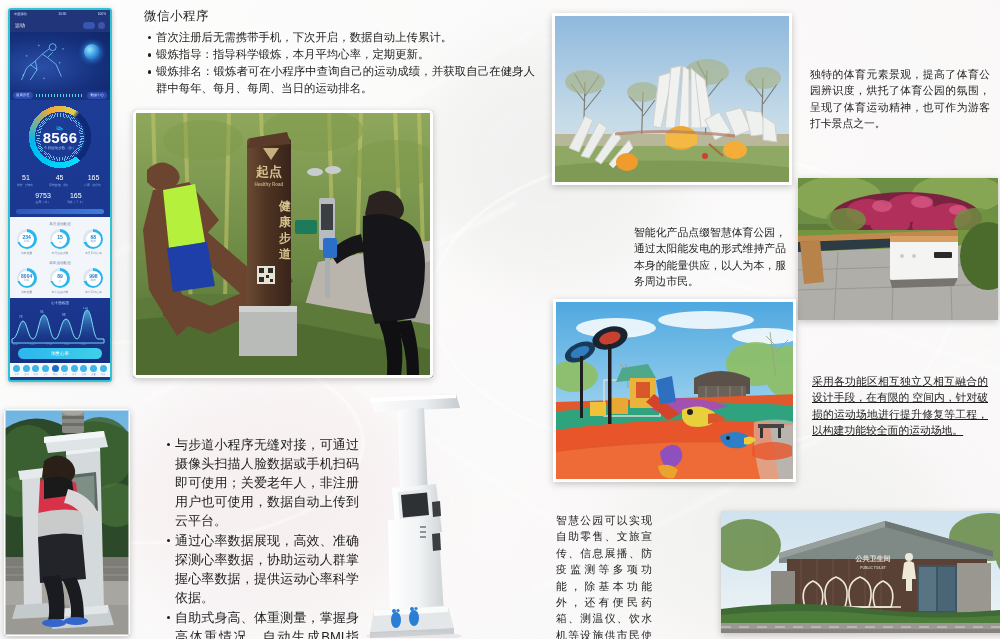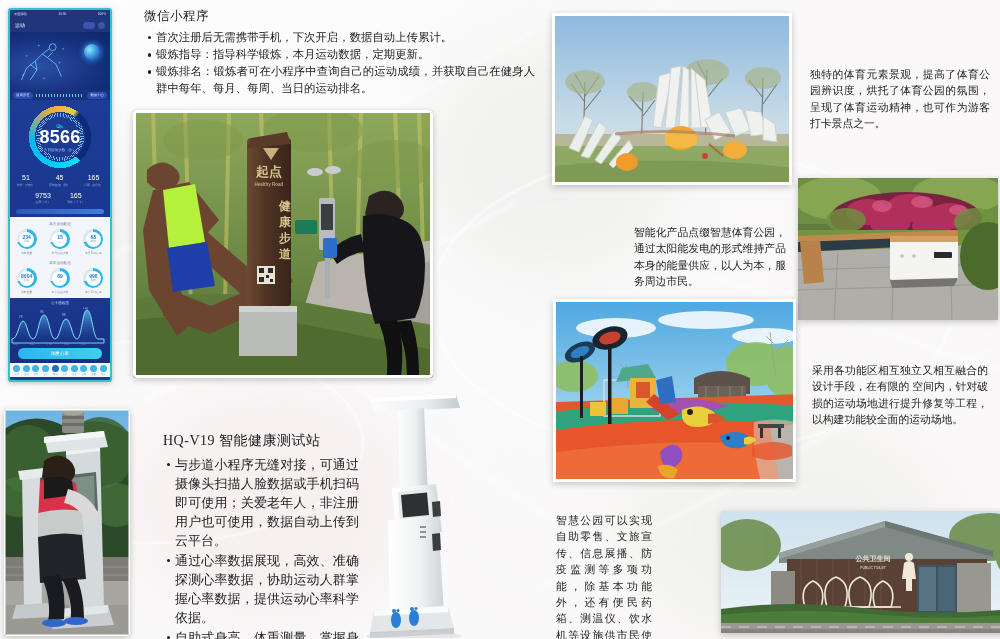--- a/index.html
+++ b/index.html
@@ -47,21 +47,21 @@
   .gauge .ring{position:absolute;inset:0;border-radius:50%;
     background:conic-gradient(from 140deg,#00e0ff 0deg,#00b6f0 120deg,#f0a93c 200deg,#e0d04a 250deg,#0c2a77 260deg,#0c2a77 360deg);
     -webkit-mask:radial-gradient(circle, transparent 25px, #000 25px, #000 31px, transparent 31px);
             mask:radial-gradient(circle, transparent 25px, #000 25px, #000 31px, transparent 31px);}
   .gauge .ticks{position:absolute;inset:6px;border-radius:50%;
     background:repeating-conic-gradient(#7fd8ff 0deg 1.6deg, transparent 1.6deg 4.2deg);
     -webkit-mask:radial-gradient(circle, transparent 20px, #000 20px, #000 24px, transparent 24px);
             mask:radial-gradient(circle, transparent 20px, #000 20px, #000 24px, transparent 24px);opacity:.85;}
   .gauge .inner{position:absolute;inset:0;display:flex;flex-direction:column;align-items:center;justify-content:center;}
   .gauge .shoe{font-size:6px;color:#bcd7ff;line-height:1;}
-  .gauge .big{font-size:18px;color:#fff;font-weight:bold;line-height:1.1;letter-spacing:.3px;}
+  .gauge .big{font-size:15px;color:#fff;font-weight:bold;line-height:1.1;letter-spacing:.3px;}
   .gauge .sub{font-size:3.6px;color:#a9c6f5;}
   .stats3{display:flex;justify-content:space-around;margin-top:4px;}
   .stat .v{font-size:7px;color:#fff;text-align:center;line-height:1;}
   .stat .l{font-size:3px;color:#93b2e6;text-align:center;margin-top:1.5px;}
   .stats2{display:flex;justify-content:center;gap:16px;margin-top:5px;}
   .ph-bar{margin:5px 6px 0;height:5px;border-radius:3px;background:linear-gradient(90deg,#2d56b8,#3f7ddd);}
   .ph-white{background:#f2f6fb;padding:3px 0 4px;}
   .ph-sec-t{font-size:3.6px;color:#6d7e99;text-align:center;padding:2px 0 3px;}
   .rings{display:flex;justify-content:space-around;}
   .ring-item{display:flex;flex-direction:column;align-items:center;}
@@ -90,21 +90,21 @@
 
   .wechat{left:144px;top:8px;width:395px;font-family:Liberation Serif, serif;}
   .hq{left:163px;top:432px;width:200px;}
   .hq h3{font-size:14px;font-family:"Liberation Serif","DejaVu Serif",serif;font-weight:normal;margin-bottom:6px;}
   .hq li{font-size:13px;line-height:1.46;}
 
   .caption{position:absolute;font-size:10.8px;line-height:1.52;color:#1d1d1d;text-align:justify;}
 
   .cap-sculpture{left:810px;top:66px;width:180px;}
   .cap-solar{left:634px;top:224px;width:152px;}
-  .cap-zone{left:812px;top:362px;width:176px;}
+  .cap-zone{left:812px;top:373px;width:176px;text-decoration:underline;}
   .cap-smart{left:556px;top:512px;width:96px;}
 
   
   .photo{position:absolute;overflow:hidden;background:#cfd6d9;}
   .frame-w{border:3px solid #fff;box-sizing:border-box;box-shadow:0 1px 4px rgba(0,0,0,.18);}
   .sh{box-shadow:0 2px 7px rgba(0,0,0,.22);font-weight:bold;}
 
   
   .p-trail{left:133px;top:110px;width:300px;height:268px;border-radius:4px;}
   
@@ -347,21 +347,21 @@
           <div class="ic"></div>
           <div class="lb">更多</div>
         </div>
     </div>
   </div>
 
   <div class="txt wechat">
     <h3>微信小程序</h3>
     <ul>
       <li>首次注册后无需携带手机，下次开启，数据自动上传累计。</li>
-      <li>锻炼指导：指导科学锻炼，本月运动数据，定期更新。</li>
+      <li>锻炼指导：指导科学锻炼，本月平均心率，定期更新。</li>
       <li>锻炼排名：锻炼者可在小程序中查询自己的运动成绩，并获取自己在健身人群中每年、每月、每周、当日的运动排名。</li>
     </ul>
   </div>
 
   <div class="photo p-trail sh">
     <svg width="300" height="268" viewBox="0 0 300 268" preserveAspectRatio="none">
       <defs>
         <linearGradient id="bamboo" x1="0" y1="0" x2="0" y2="1">
           <stop offset="0%" stop-color="#8fa85c"></stop>
             <stop offset="55%" stop-color="#6d8a45"></stop>
@@ -654,21 +654,20 @@
         </g>
       <rect x="202" y="122" width="26" height="4" fill="#444"></rect>
       <rect x="204" y="126" width="3" height="10" fill="#333"></rect>
         <rect x="222" y="126" width="3" height="10" fill="#333"></rect>
     </svg>
   </div>
 
   <div class="caption cap-zone">采用各功能区相互独立又相互融合的设计手段，在有限的 空间内，针对破损的运动场地进行提升修复等工程，以构建功能较全面的运动场地。</div>
 
   <div class="txt hq">
-    <h3>HQ-V19  智能健康测试站</h3>
     <ul>
       <li>与步道小程序无缝对接，可通过摄像头扫描人脸数据或手机扫码即可使用；关爱老年人，非注册用户也可使用，数据自动上传到云平台。</li>
       <li>通过心率数据展现，高效、准确探测心率数据，协助运动人群掌握心率数据，提供运动心率科学依据。</li>
       <li>自助式身高、体重测量，掌握身高体重情况、自动生成BMI指数，自动生成成长曲线。</li>
     </ul>
   </div>
 
   <div class="kiosk">
     <svg width="128" height="246" viewBox="0 0 128 246">
       <defs>

